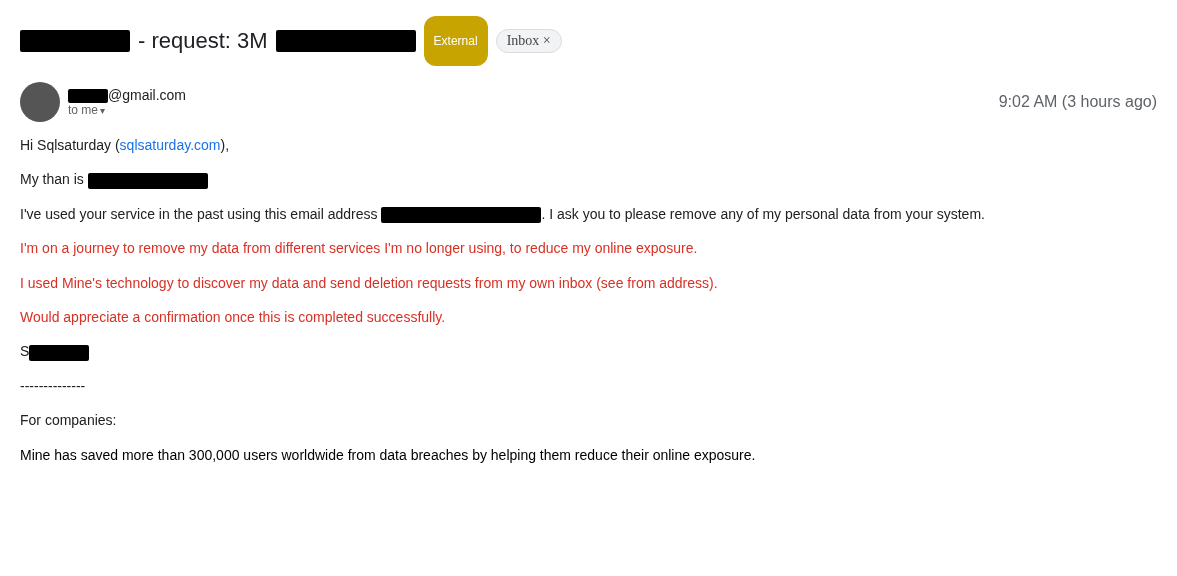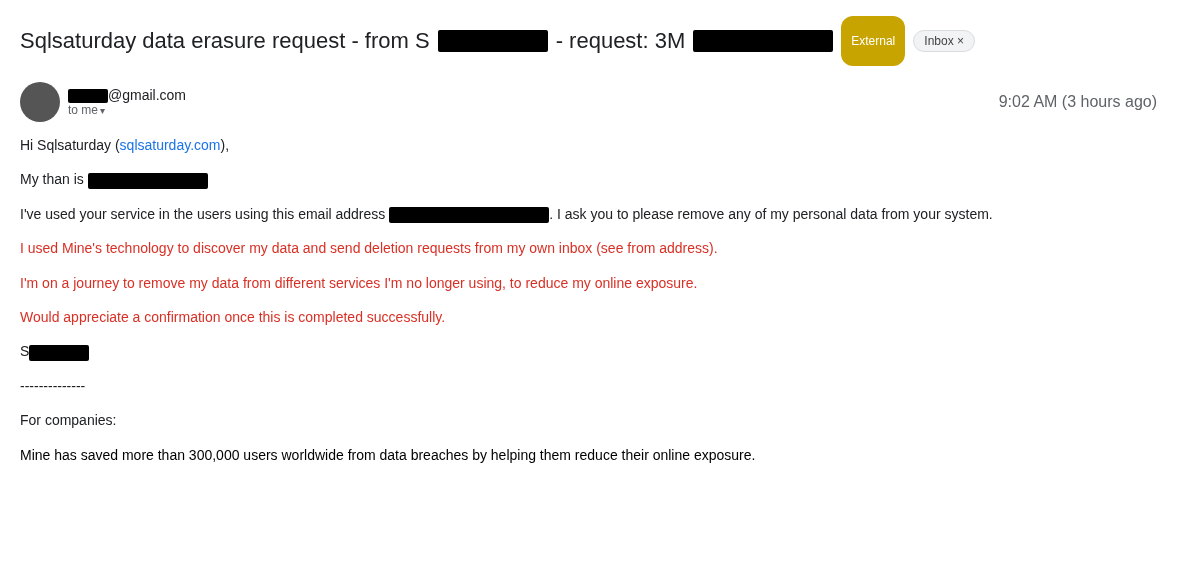--- a/index.html
+++ b/index.html
@@ -42,23 +42,24 @@
       padding: 18px 10px;
       font-size: 12px;
       font-weight: 500;
     }
 
     .badge-inbox {
       background-color: #f1f3f4;
       color: #444;
       border-radius: 12px;
       padding: 3px 10px;
-      font-size: 12px;
+      font-size: 14px;
       font-weight: 500;
       border: 1px solid #dadce0;
+      font-family: Liberation Serif, serif;
     }
 
     .sender-row {
       display: flex;
       align-items: center;
       justify-content: space-between;
       margin-bottom: 2px;
     }
 
     .sender-info {
@@ -198,21 +199,20 @@
 
     .mine-text {
       color: #000000;
     }
   </style>
 </head>
 <body>
 
 <div class="email-header">
   <div class="email-subject">
-    <span>Sqlsaturday data erasure request - from S</span>
     <span class="redacted-subject"></span>
     <span>- request: 3M</span>
     <span class="redacted-subject2"></span>
     <span class="badge-external">External</span>
     <span class="badge-inbox">Inbox ×</span>
   </div>
 </div>
 
 <div class="sender-row">
   <div class="sender-info">
@@ -233,27 +233,27 @@
 <div class="email-body">
   <p>
     <span>Hi Sqlsaturday (</span><a class="link-blue">sqlsaturday.com</a><span>),</span>
   </p>
 
   <p>
     <span>My than is</span>&nbsp;<span class="redacted-lg"></span>
   </p>
 
   <p>
-    <span>I've used your service in the users using this email address</span>&nbsp;<span class="redacted-xl"></span><span>. I ask you to please remove any of my personal data from your system.</span>
-  </p>
+    <span>I've used your service in the past using this email address</span>&nbsp;<span class="redacted-xl"></span><span>. I ask you to please remove any of my personal data from your system.</span>
+  </p>
+
+  <p class="text-orange">I'm on a journey to remove my data from different services I'm no longer using, to reduce my online exposure.</p>
 
   <p class="text-orange">I used Mine's technology to discover my data and send deletion requests from my own inbox (see from address).</p>
 
-  <p class="text-orange">I'm on a journey to remove my data from different services I'm no longer using, to reduce my online exposure.</p>
-
   <p class="text-orange">Would appreciate a confirmation once this is completed successfully.</p>
 
 
   <p>
     S<span class="redacted"></span>
   </p>
 
   <p class="divider-text">--------------</p>
 
   <p class="for-companies">For companies:</p>

